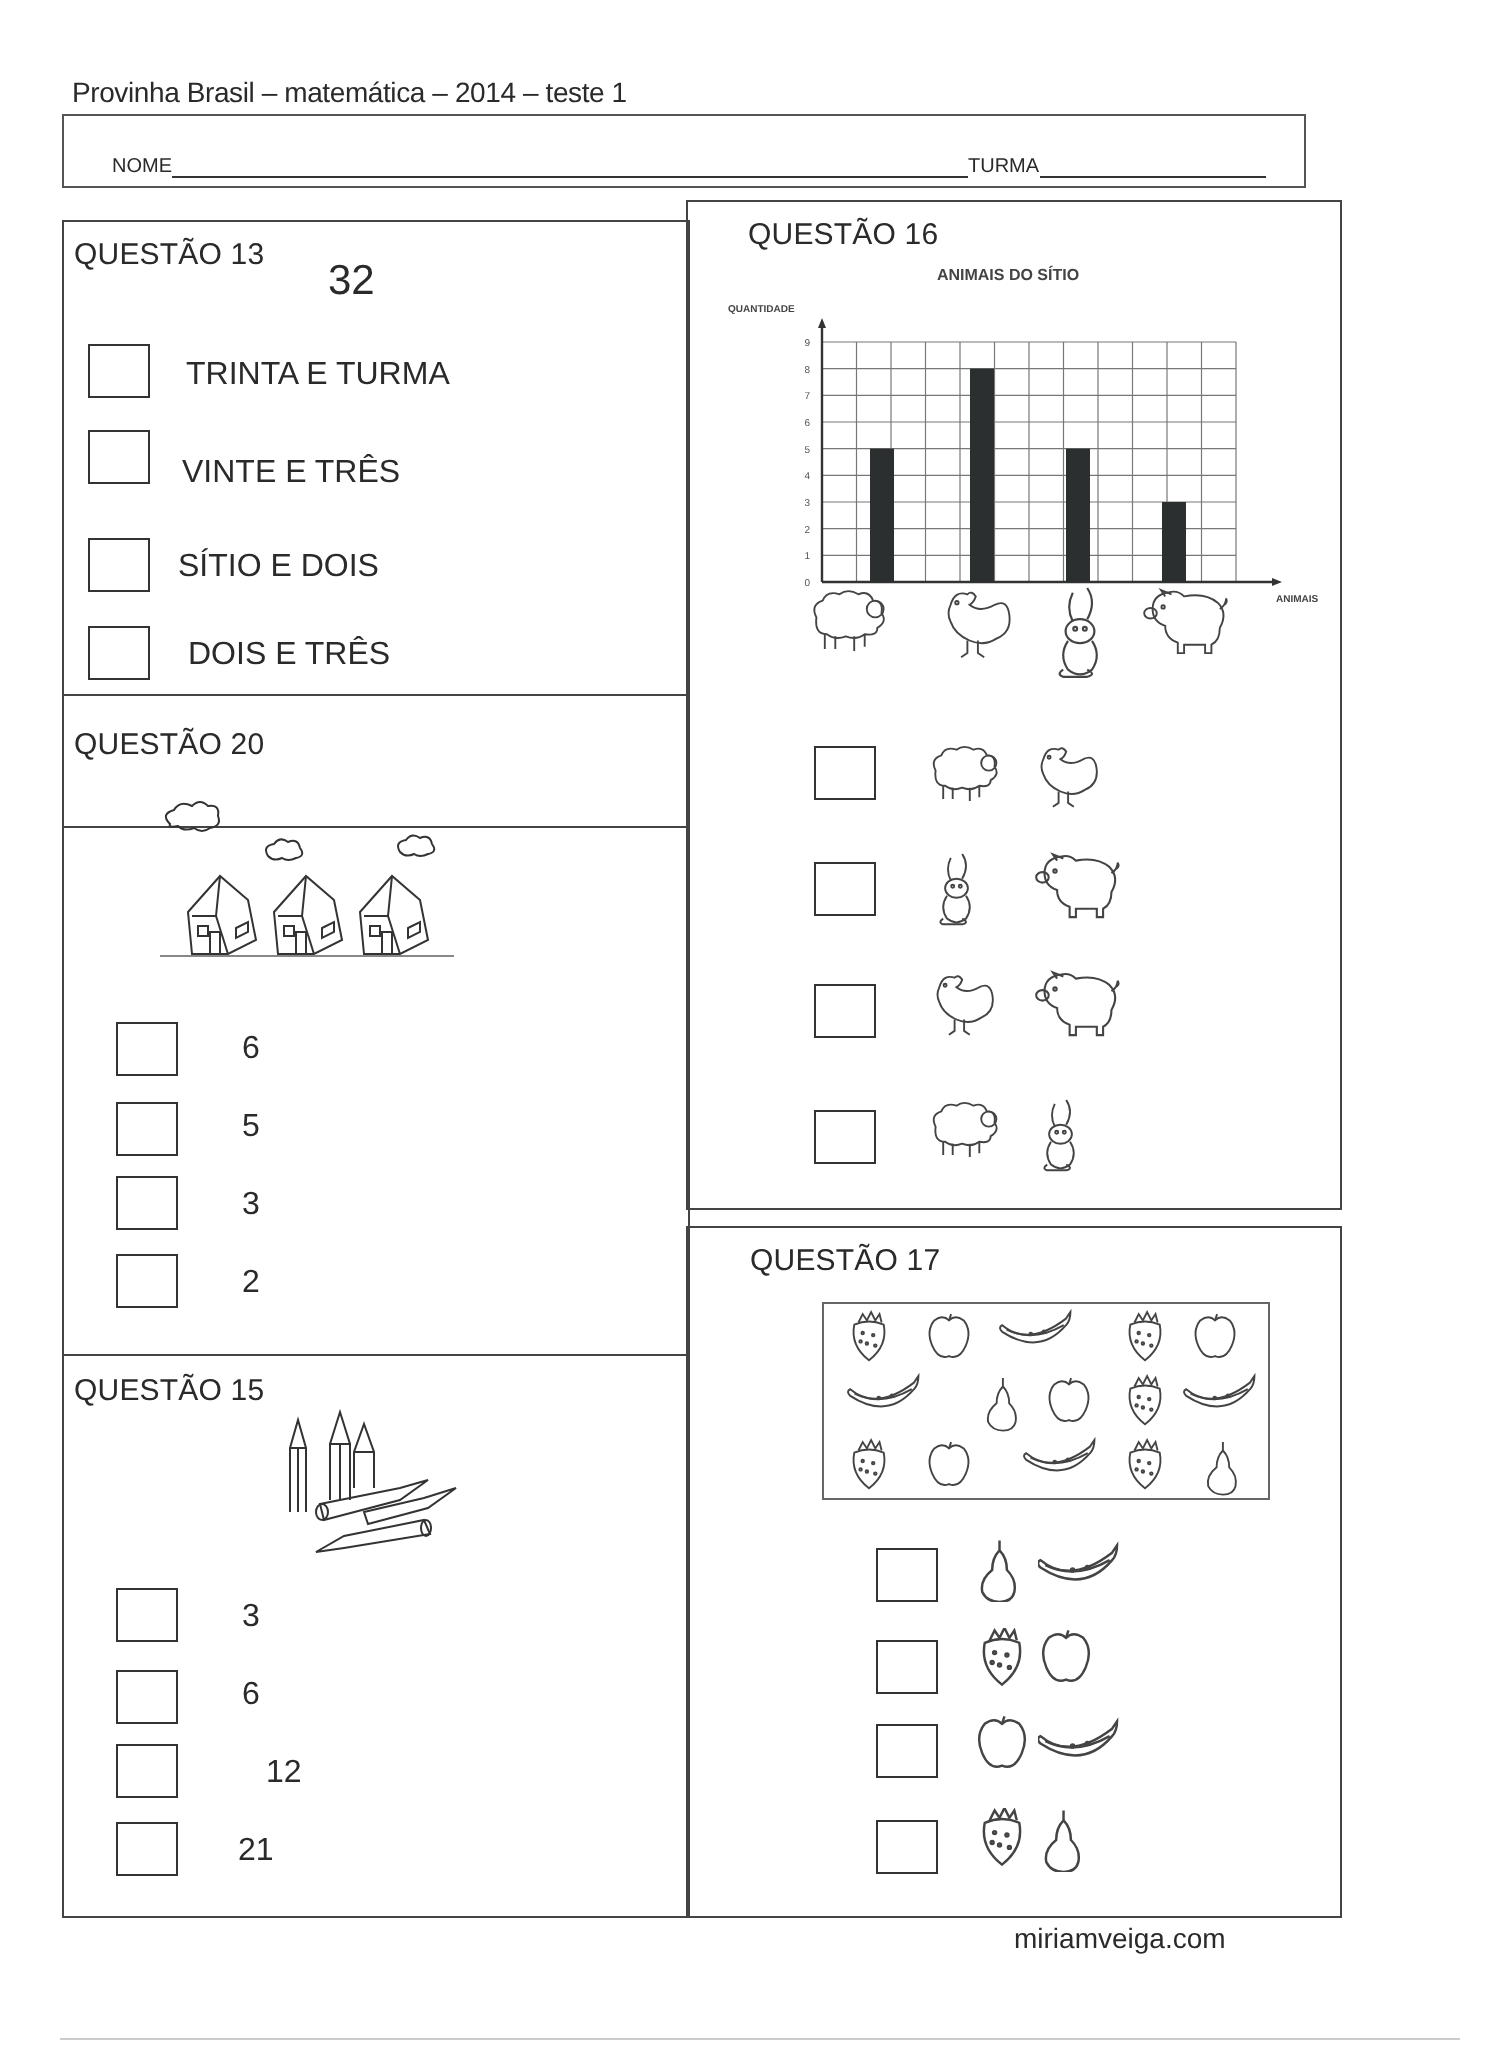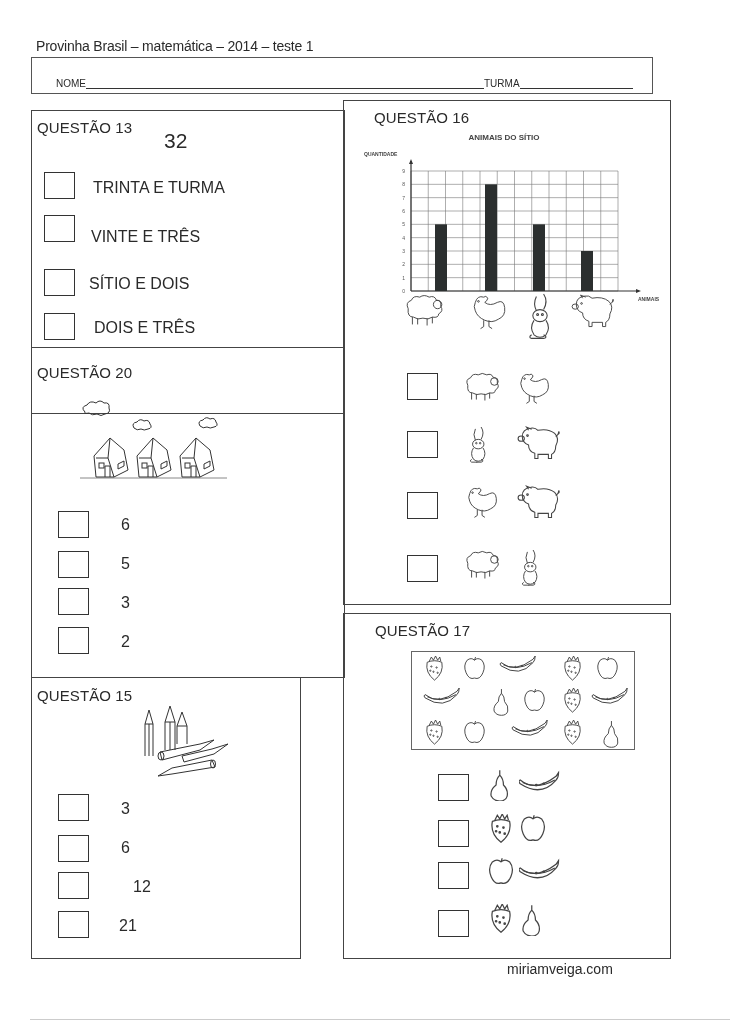--- a/index.html
+++ b/index.html
@@ -83,21 +83,21 @@
   <div class="cb" style="left:26px; top:163px;"></div>
   <div class="opt" style="left:89px; top:168px;">6</div>
   <div class="cb" style="left:26px; top:203px;"></div>
   <div class="opt" style="left:89px; top:207px;">5</div>
   <div class="cb" style="left:26px; top:240px;"></div>
   <div class="opt" style="left:89px; top:246px;">3</div>
   <div class="cb" style="left:26px; top:279px;"></div>
   <div class="opt" style="left:89px; top:285px;">2</div>
 </div>
 
-<div class="abs panel" style="left:31px; top:677px; width:270px; height:282px;">
+<div class="abs panel" style="left:31px; top:677px; width:314px; height:282px;">
   <div class="abs qtitle" style="left:5px; top:9px;">QUESTÃO 15</div>
   <div class="abs" style="left:110px; top:26px;">
     <svg width="90" height="75" viewBox="0 0 90 75" fill="none" stroke="#333" stroke-width="1">
       <path d="M3 52 V20 L7 6 L11 20 V52"></path>
         <path d="M3 20 H11"></path>
         <line x1="7" y1="20" x2="7" y2="52"></line>
       <path d="M23 46 V18 L28 2 L33 18 V46"></path>
         <path d="M23 18 H33"></path>
         <line x1="28" y1="18" x2="28" y2="46"></line>
       <path d="M35 40 V22 L40 8 L45 22 V40"></path>

